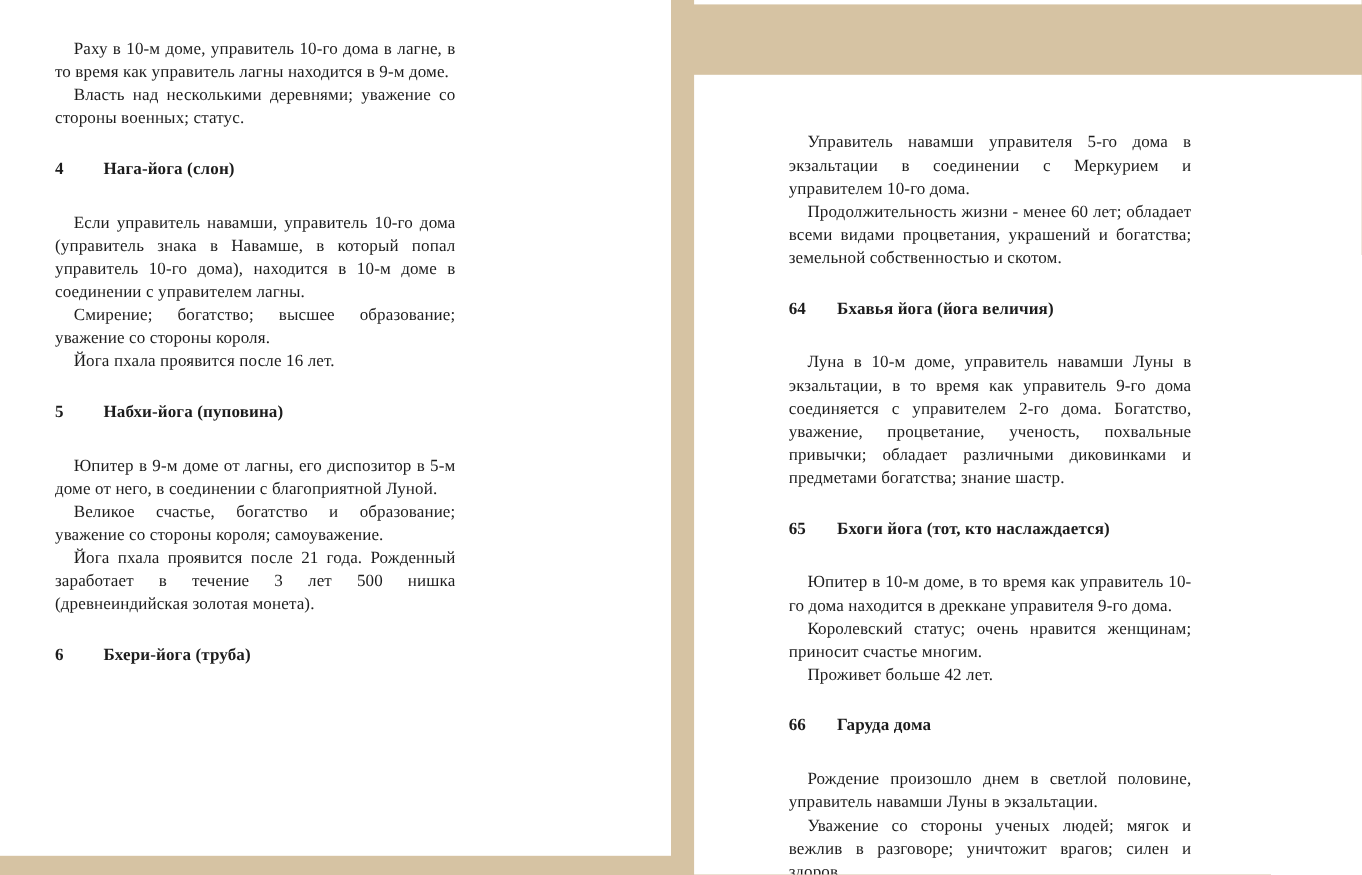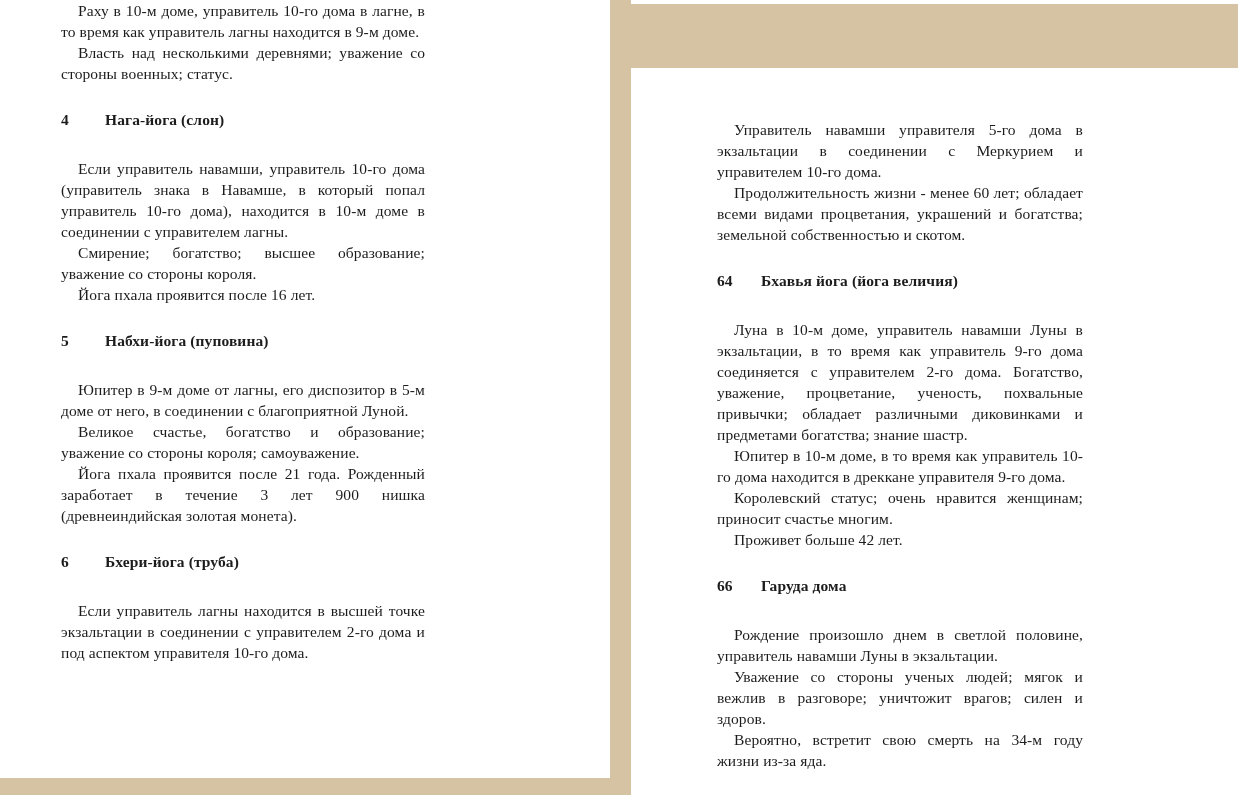--- a/index.html
+++ b/index.html
@@ -40,22 +40,23 @@
     background: #ffffff;
   }
   .text-column {
     position: absolute;
     top: 0;
     color: #1c1c1c;
     font-size: 15.5px;
     line-height: 21px;
   }
   #left-page .text-column {
-    left: 61px;
+    left: 50px;
     width: 364px;
+    padding-top: 34px;
   }
   #right-page .text-column {
     left: 86px;
     width: 366px;
     padding-top: 51px;
   }
   .para {
     margin: 0;
     text-align: justify;
     text-indent: 17px;
@@ -90,38 +91,41 @@
       </div>
       <p class="para">Если управитель навамши, управитель 10-го дома (управитель знака в Навамше, в который попал управитель 10-го дома), находится в 10-м доме в соединении с управителем лагны.</p>
       <p class="para">Смирение; богатство; высшее образование; уважение со стороны короля.</p>
       <p class="para">Йога пхала проявится после 16 лет.</p>
       <div class="heading">
         <span class="hnum">5</span>
         <span class="htitle">Набхи-йога (пуповина)</span>
       </div>
       <p class="para">Юпитер в 9-м доме от лагны, его диспозитор в 5-м доме от него, в соединении с благоприятной Луной.</p>
       <p class="para">Великое счастье, богатство и образование; уважение со стороны короля; самоуважение.</p>
-      <p class="para">Йога пхала проявится после 21 года. Рожденный заработает в течение 3 лет 900 нишка (древнеиндийская золотая монета).</p>
+      <p class="para">Йога пхала проявится после 21 года. Рожденный заработает в течение 3 лет 500 нишка (древнеиндийская золотая монета).</p>
       <div class="heading">
         <span class="hnum">6</span>
         <span class="htitle">Бхери-йога (труба)</span>
       </div>
-      <p class="para">Если управитель лагны находится в высшей точке экзальтации в соединении с управителем 2-го дома и под аспектом управителя 10-го дома.</p>
     </div>
 </div>
 
 <div id="right-page" class="page">
   <div class="text-column" id="right-page-content">
       <p class="para">Управитель навамши управителя 5-го дома в экзальтации в соединении с Меркурием и управителем 10-го дома.</p>
       <p class="para">Продолжительность жизни - менее 60 лет; обладает всеми видами процветания, украшений и богатства; земельной собственностью и скотом.</p>
       <div class="heading">
         <span class="hnum">64</span>
         <span class="htitle">Бхавья йога (йога величия)</span>
       </div>
       <p class="para">Луна в 10-м доме, управитель навамши Луны в экзальтации, в то время как управитель 9-го дома соединяется с управителем 2-го дома. Богатство, уважение, процветание, ученость, похвальные привычки; обладает различными диковинками и предметами богатства; знание шастр.</p>
+      <div class="heading">
+        <span class="hnum">65</span>
+        <span class="htitle">Бхоги йога (тот, кто наслаждается)</span>
+      </div>
       <p class="para">Юпитер в 10-м доме, в то время как управитель 10-го дома находится в дреккане управителя 9-го дома.</p>
       <p class="para">Королевский статус; очень нравится женщинам; приносит счастье многим.</p>
       <p class="para">Проживет больше 42 лет.</p>
       <div class="heading">
         <span class="hnum">66</span>
         <span class="htitle">Гаруда дома</span>
       </div>
       <p class="para">Рождение произошло днем в светлой половине, управитель навамши Луны в экзальтации.</p>
       <p class="para">Уважение со стороны ученых людей; мягок и вежлив в разговоре; уничтожит врагов; силен и здоров.</p>
       <p class="para">Вероятно, встретит свою смерть на 34-м году жизни из-за яда.</p>

